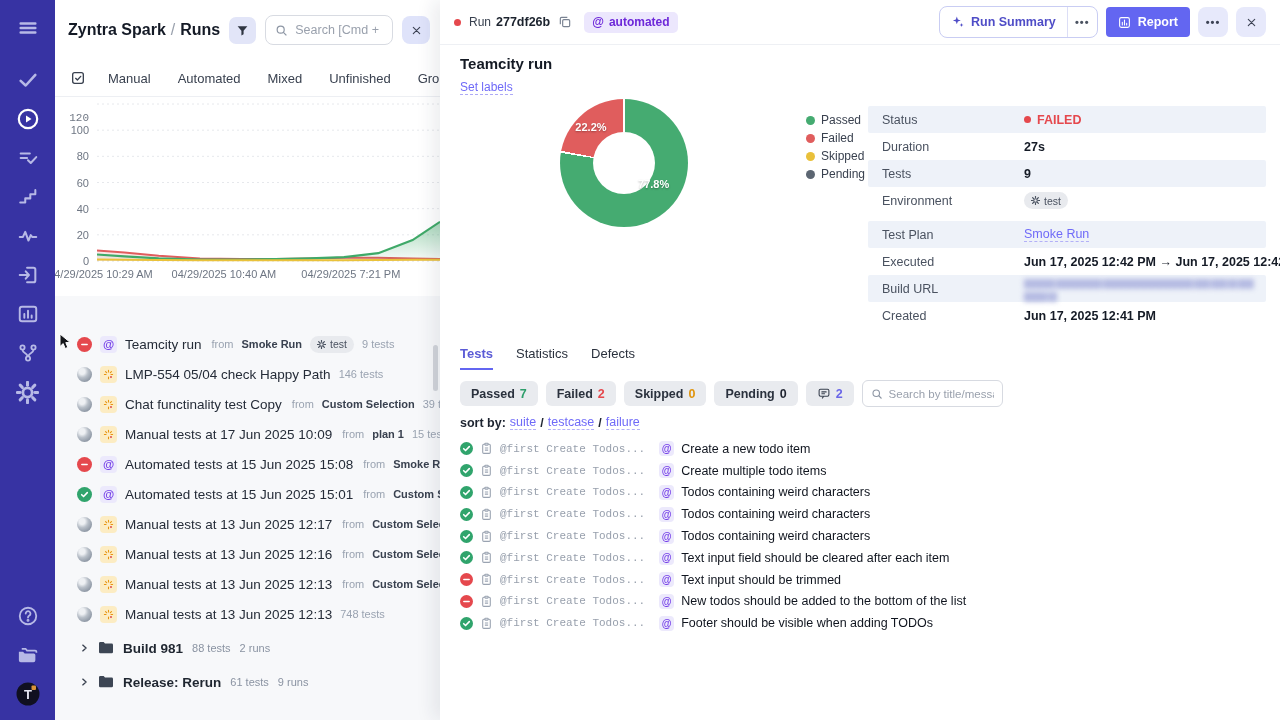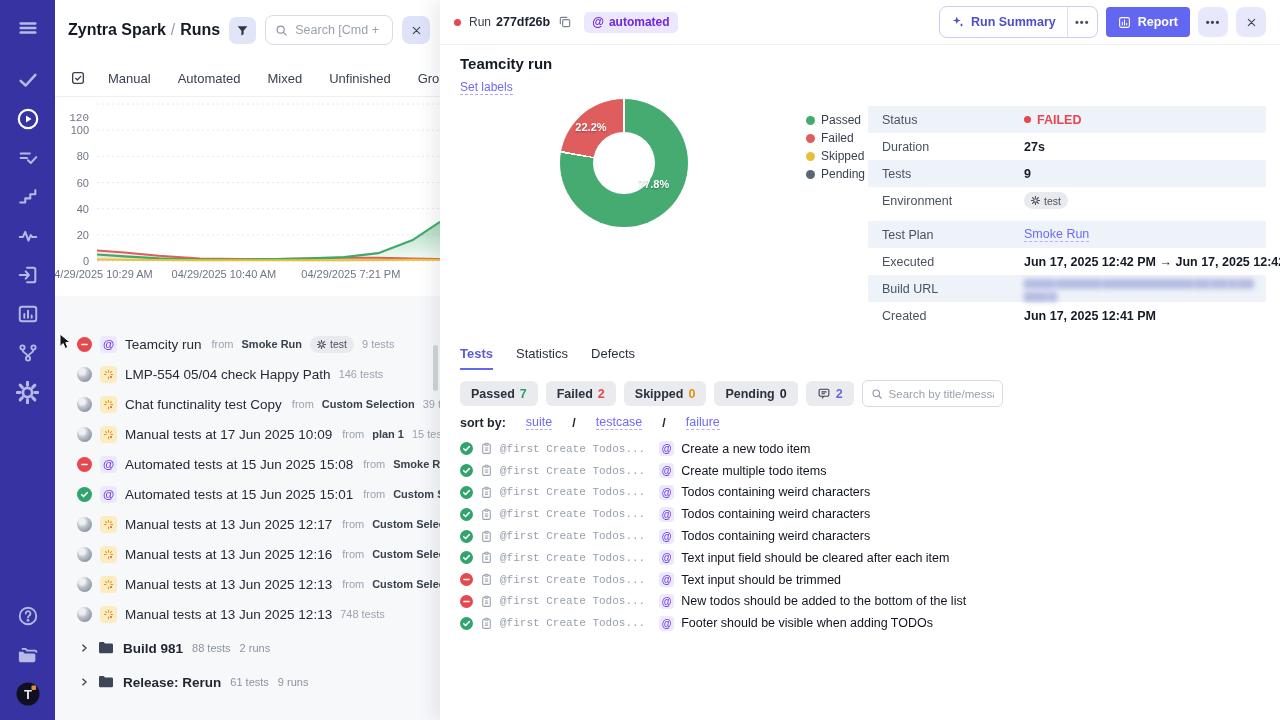--- a/index.html
+++ b/index.html
@@ -97,21 +97,21 @@
 
 
 #dp-tabs{position:absolute;left:20px;top:346px;display:flex;gap:23px}
 .dp-tab{font-size:13px;color:#2a313d;padding-bottom:7px;cursor:pointer}
 .dp-tab.active{color:#5b5bd6;font-weight:700;border-bottom:2px solid #6366f1}
 #pills-row{position:absolute;left:20px;top:380px;display:flex;gap:8px;align-items:center}
 .fpill{height:25px;background:#e9ebef;border:none;border-radius:6px;display:flex;align-items:center;gap:5px;padding:0 11px;font-size:12.5px;color:#2a313d;font-weight:600;cursor:pointer}
 .fpill .cnt{font-weight:700}
 .dp-search{width:141px;height:27px;border:1px solid #d7dae1;border-radius:6px;display:flex;align-items:center;gap:6px;padding:0 8px;background:#fff}
 .dp-search input{font-size:11.5px;color:#333}
-#sort-row{position:absolute;left:20px;top:415px;font-size:12.5px;color:#1d2430;font-weight:700;display:flex;gap:20px;align-items:center}
+#sort-row{position:absolute;left:20px;top:415px;font-size:12.5px;color:#1d2430;font-weight:700;display:flex;gap:4px;align-items:center}
 .sort-link{color:#6f6af8;font-weight:400;border-bottom:1px dashed #b3b0f7;cursor:pointer}
 #tests-list{position:absolute;left:20px;top:438px;display:flex;flex-direction:column}
 .t-row{height:21.8px;display:flex;align-items:center;gap:7px;white-space:nowrap;cursor:pointer}
 .t-st{flex:none;width:13px;height:13px;border-radius:50%;display:flex;align-items:center;justify-content:center}
 .t-suite{font-family:Liberation Mono, monospace;font-size:11px;color:#98a0ad;margin-right:7px}
 .t-auto{flex:none;width:15px;height:15px;border-radius:4px;background:#ece9fc;color:#7540e8;font-weight:700;font-size:10px;display:flex;align-items:center;justify-content:center}
 .t-title{font-size:12.5px;color:#10151f}
 </style>
 </head>
 <body>

